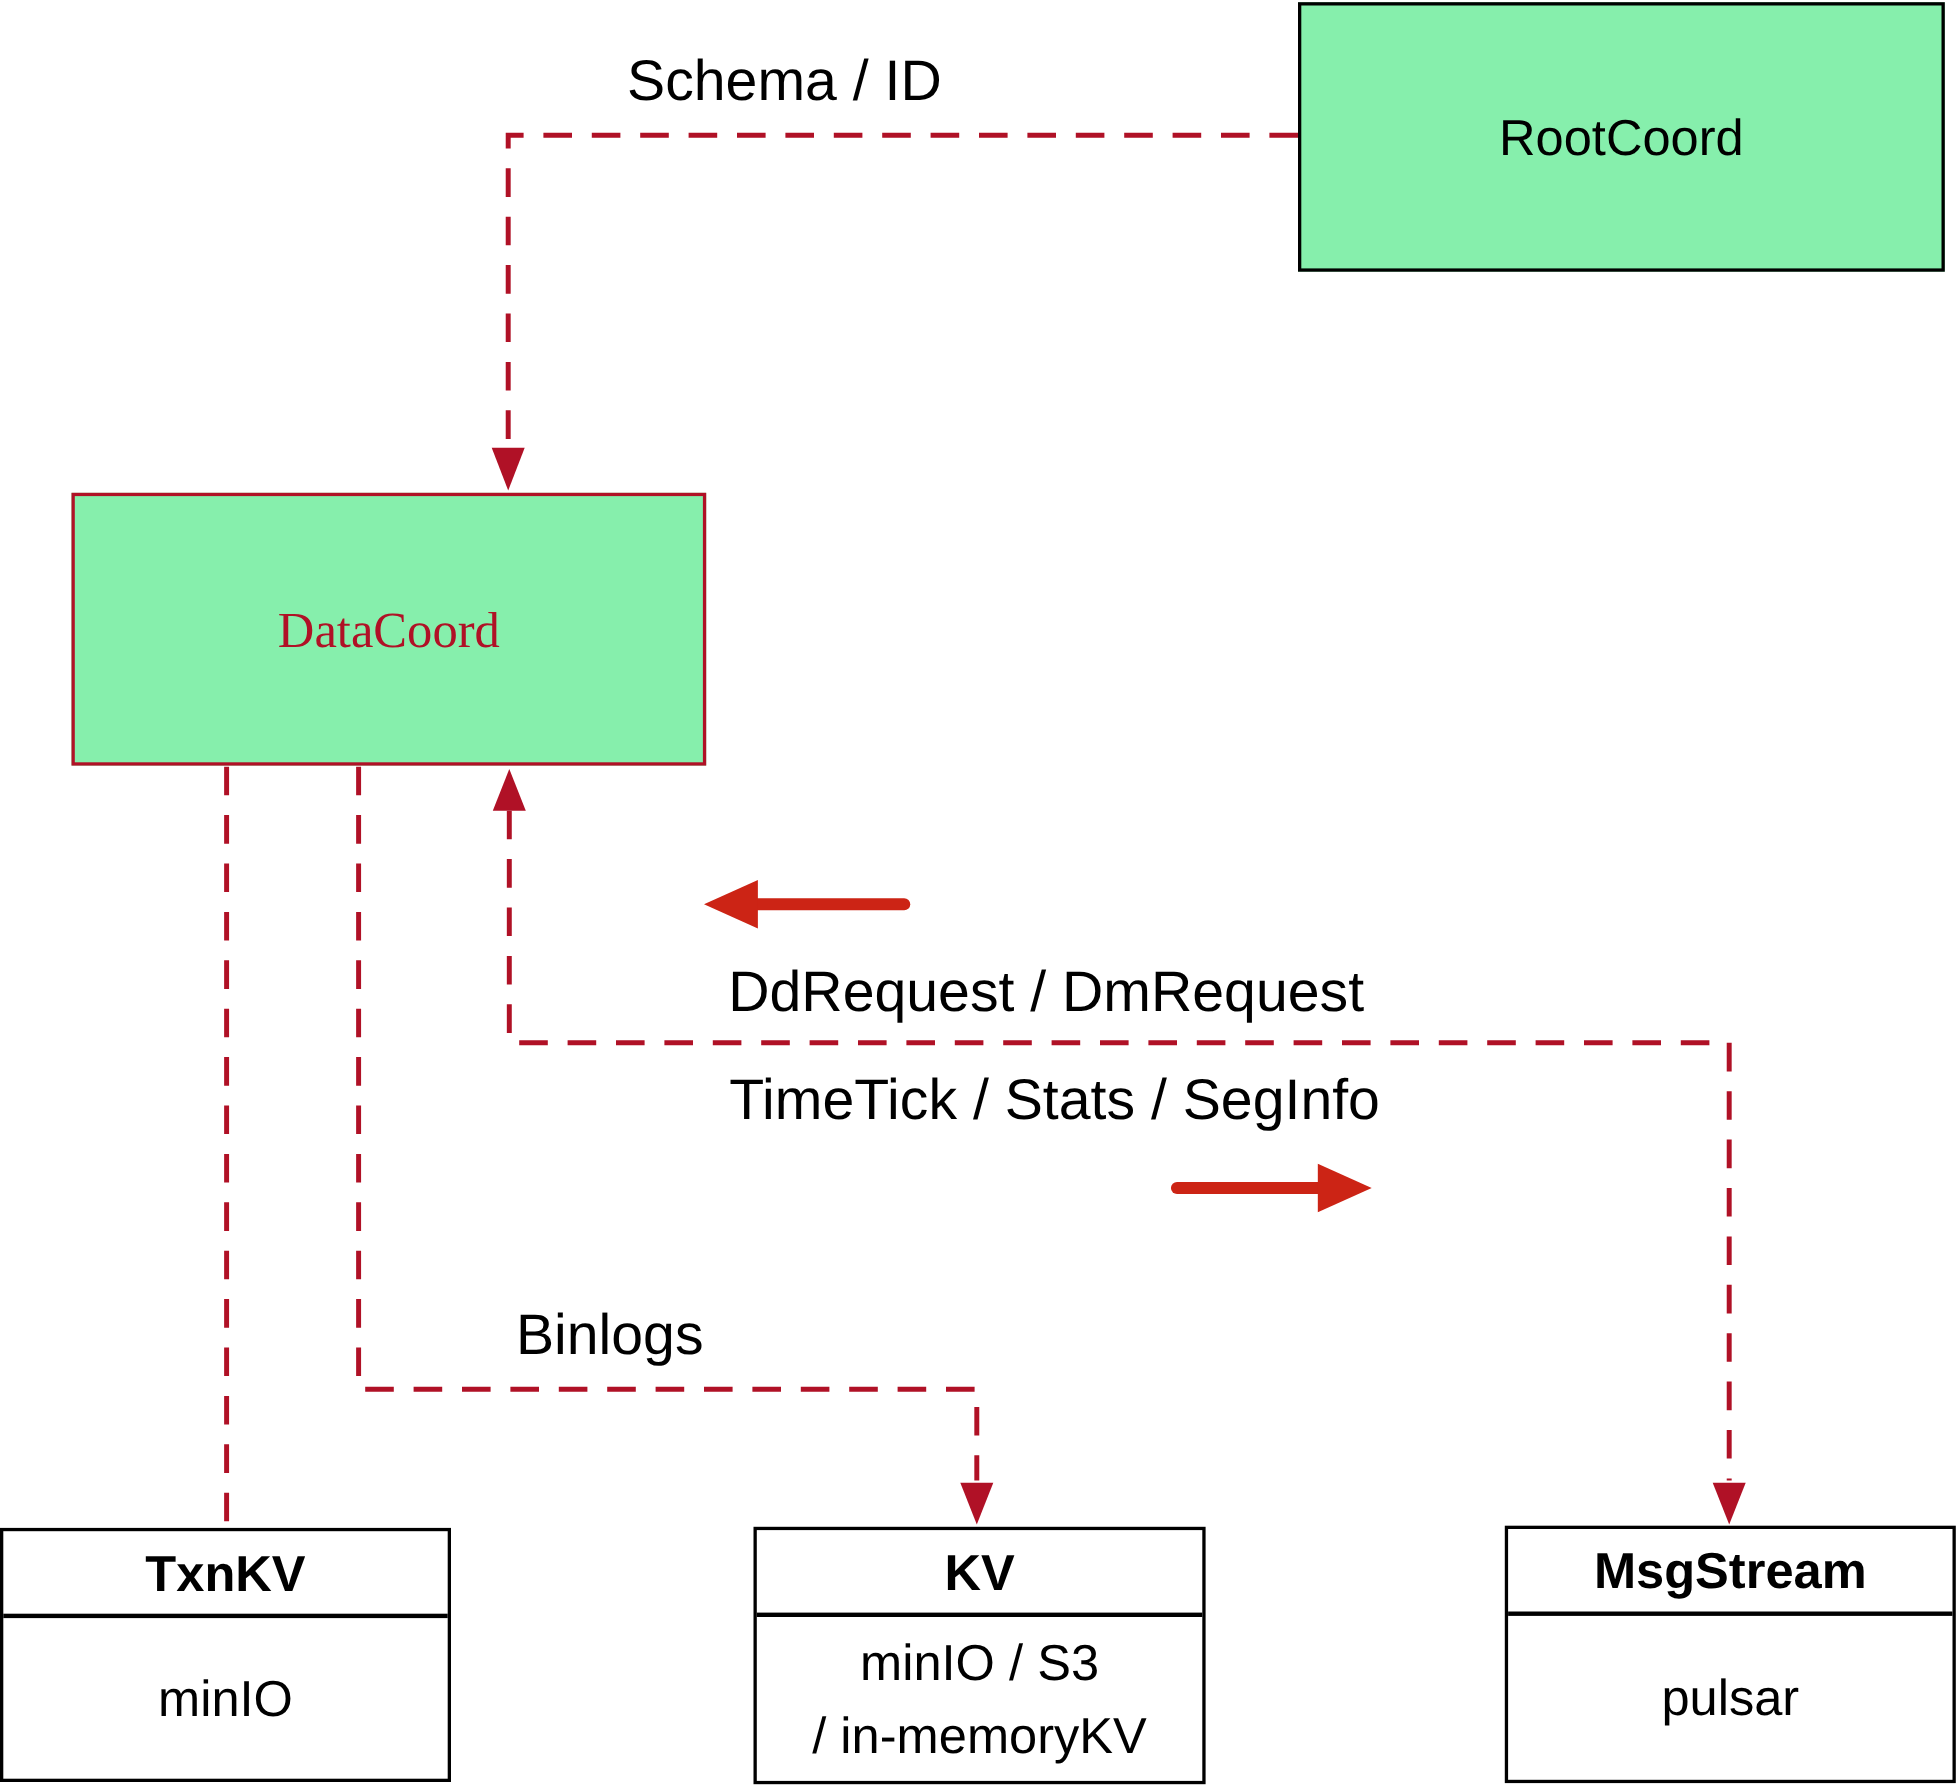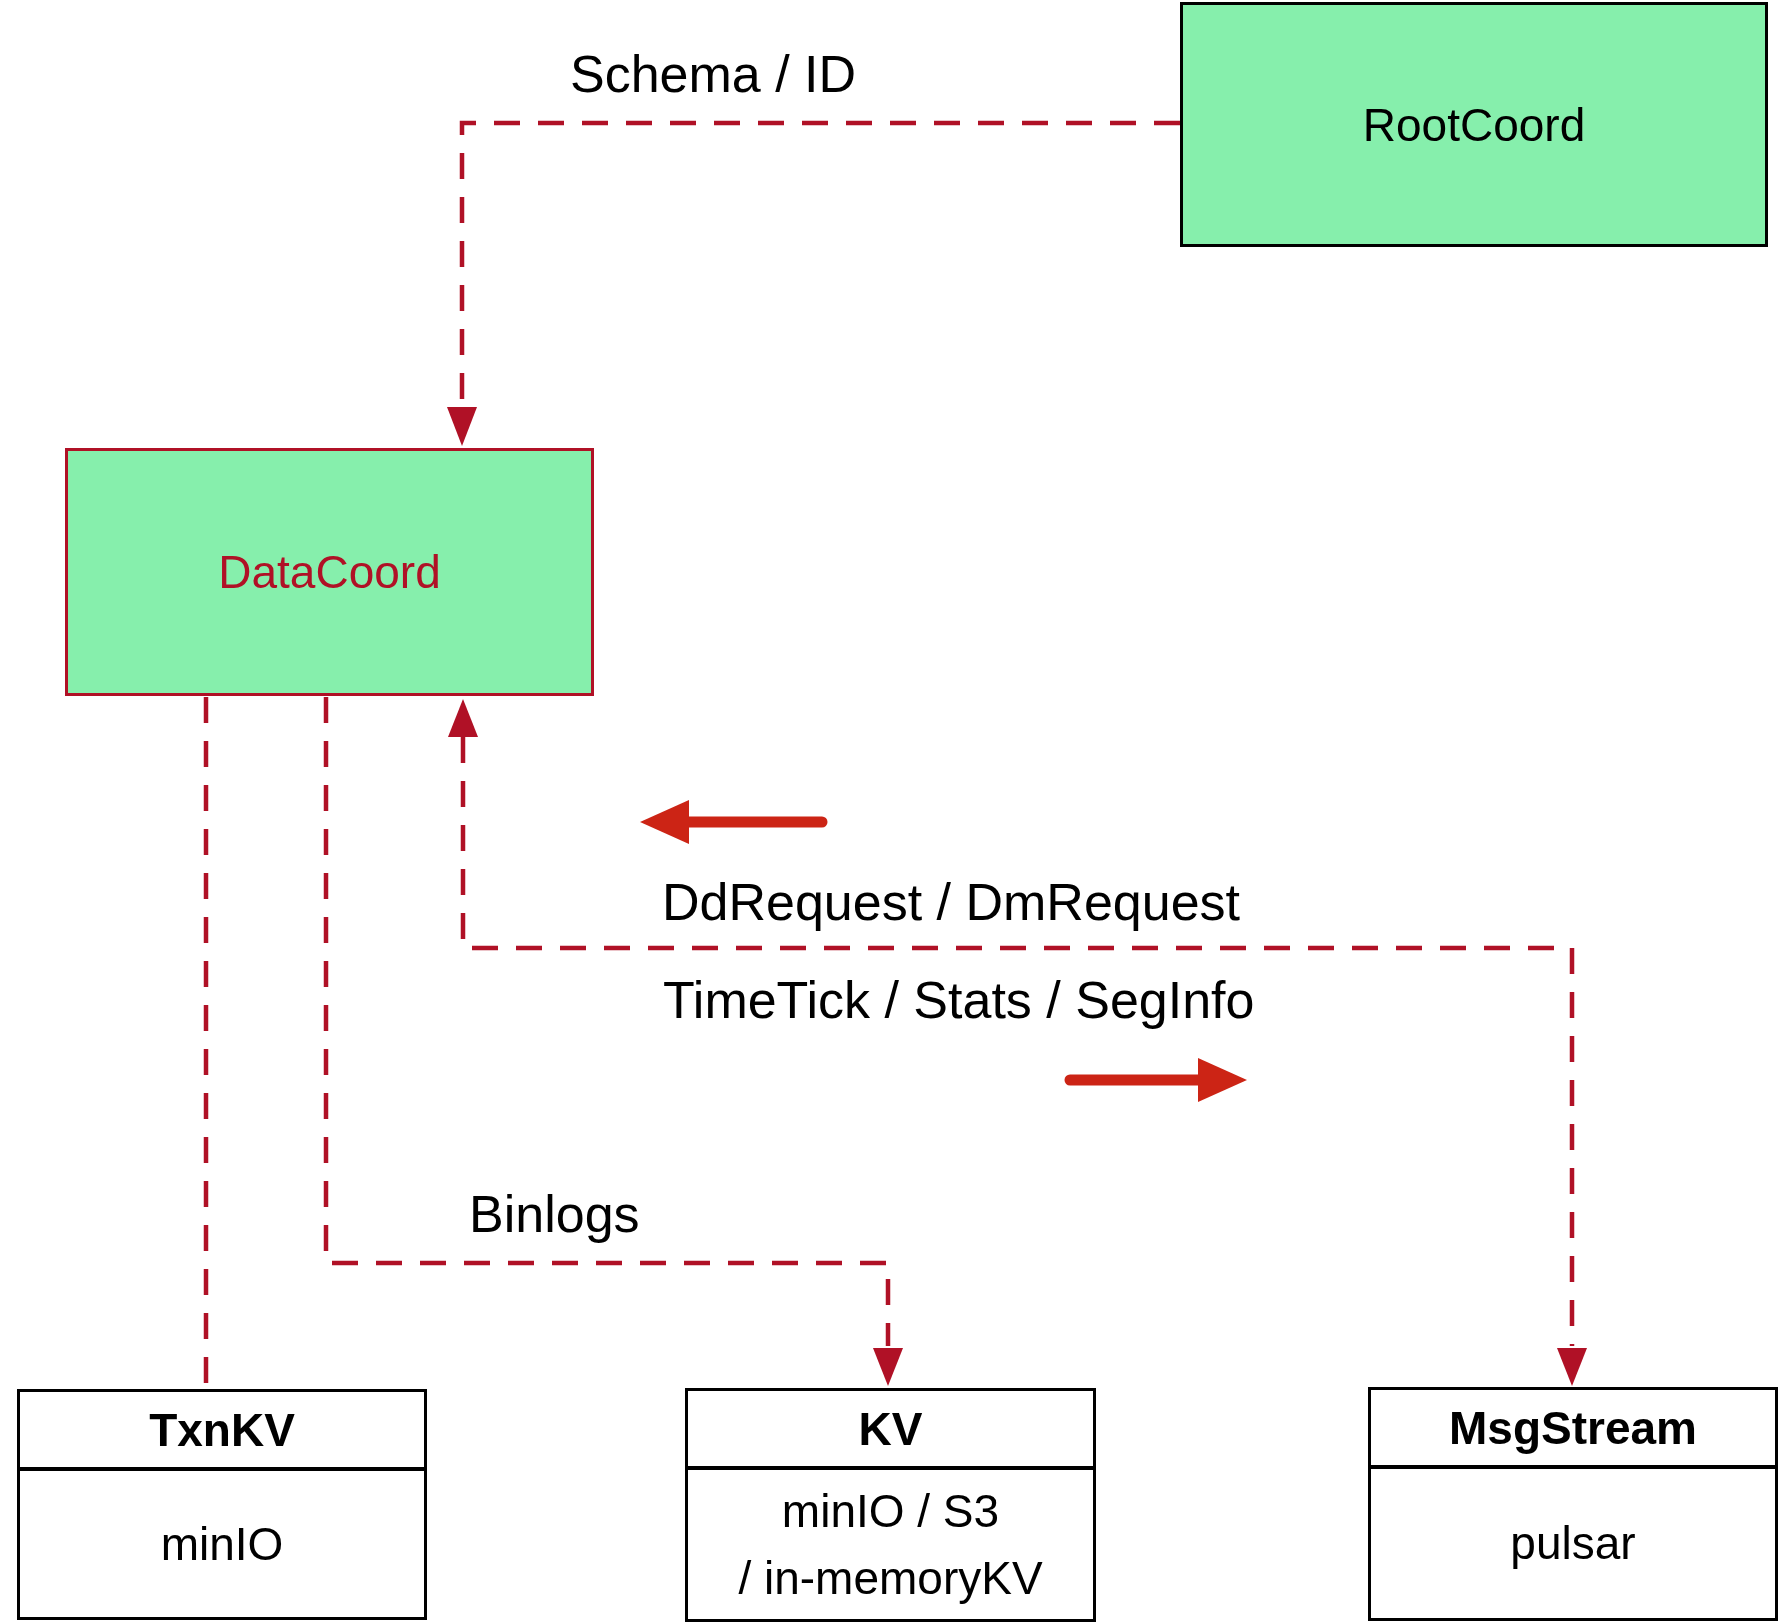--- a/index.html
+++ b/index.html
@@ -22,41 +22,41 @@
   .solid-head{fill:var(--arrow-red);stroke:none;}
 
   .node{
     position:absolute;box-sizing:border-box;background:#86efac;
     display:flex;align-items:center;justify-content:center;
     border:3px solid var(--node-black);
     font-size:46px;color:#000;
   }
   .node.rootcoord{left:1180px;top:2px;width:588px;height:245px;}
   .node.datacoord{
-    left:65px;top:448px;width:529px;height:248px;
-    border-color:var(--edge-red);color:var(--edge-red);
+    left:65px;top:448px;width:577px;height:248px;
+    border-color:var(--edge-red);color:var(--edge-red);font-family:Liberation Serif, serif;
   }
   .tnode{
     position:absolute;box-sizing:border-box;background:#ffffff;
     border:3px solid var(--node-black);
     display:flex;flex-direction:column;
     font-size:46px;color:#000;
   }
   .tnode .hdr{
     box-sizing:border-box;height:79px;flex:0 0 79px;
     border-bottom:4px solid var(--node-black);
     display:flex;align-items:center;justify-content:center;
     font-weight:bold;
   }
   .tnode .bod{
     flex:1;display:flex;flex-direction:column;
     align-items:center;justify-content:center;
     line-height:1.45;
   }
-  .tnode.txnkv{left:17px;top:1389px;width:410px;height:231px;text-align:center;}
+  .tnode.txnkv{left:0;top:1389px;width:410px;height:231px;text-align:center;}
   .tnode.kv{left:685px;top:1388px;width:411px;height:234px;}
   .tnode.msgstream{left:1368px;top:1387px;width:410px;height:234px;}
 
   .edge-label{
     position:absolute;font-size:52px;color:#000;white-space:nowrap;
   }
   .lbl-schema{left:570px;top:44px;}
   .lbl-dd{left:662px;top:872px;}
   .lbl-timetick{left:663px;top:970px;}
   .lbl-binlogs{left:469px;top:1184px;}

